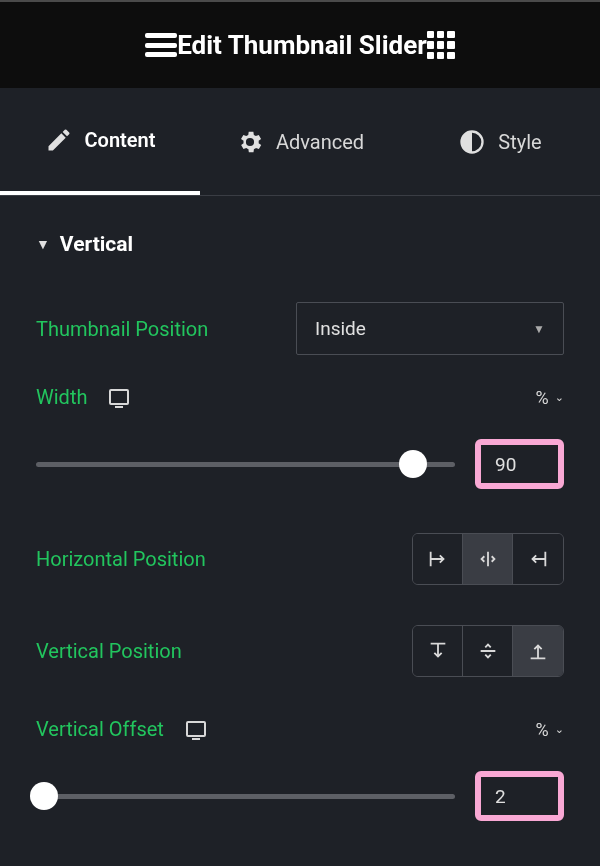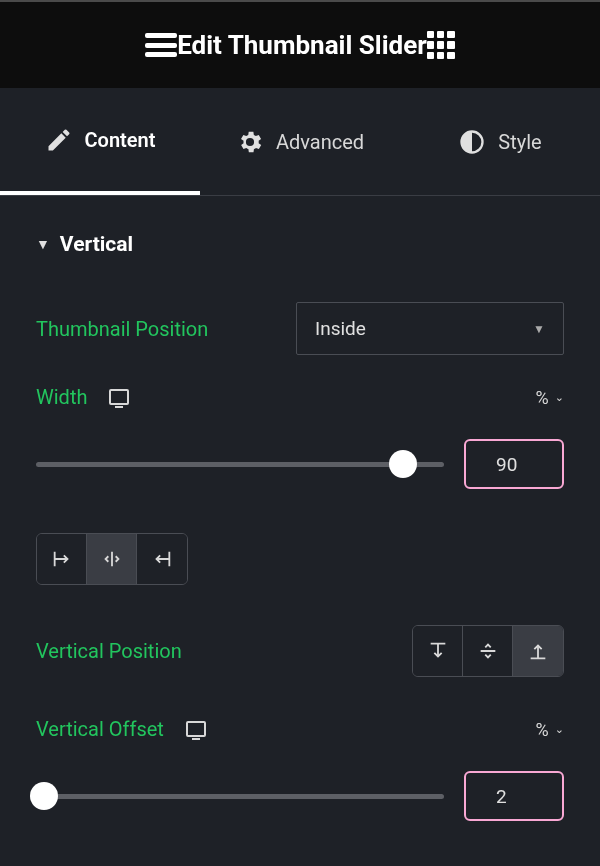--- a/index.html
+++ b/index.html
@@ -23,21 +23,21 @@
 .label-with-icon{display:flex;align-items:center;gap:22px}
 .device-icon{width:20px;height:16px;border:2px solid #d8d8d8;border-radius:2px;position:relative}
 .device-icon::after{content:"";position:absolute;bottom:-5px;left:4px;right:4px;height:2px;background:#d8d8d8}
 .select{background:#1e2127;border:1px solid #4a4d54;border-radius:2px;padding:14px 18px;width:268px;display:flex;justify-content:space-between;align-items:center;cursor:pointer;font-size:19px;color:#e0e0e0}
 .select .arrow{font-size:12px;color:#aaa}
 .unit{display:flex;align-items:center;gap:6px;font-size:18px;color:#d8d8d8;cursor:pointer}
 .unit .arrow{font-size:11px}
 .slider-row{display:flex;align-items:center;gap:20px;margin-bottom:44px}
 .slider-track{flex:1;height:5px;background:#5d5f65;border-radius:3px;position:relative}
 .slider-thumb{position:absolute;width:28px;height:28px;background:#fff;border-radius:50%;top:50%;transform:translate(-50%,-50%);cursor:pointer}
-.num-input{width:100px;height:50px;background:#1e2127;border:2px solid #f9a8d4;border-radius:6px;color:#e0e0e0;font-size:19px;padding:0 30px;outline:none}
+.num-input{width:89px;height:50px;background:#1e2127;border:6px solid #f9a8d4;border-radius:6px;color:#e0e0e0;font-size:19px;padding:0 14px;outline:none}
 .btn-group{display:flex;border:1px solid #4a4d54;border-radius:6px;overflow:hidden}
 .btn-group button{width:50px;height:50px;background:#1e2127;border:none;border-right:1px solid #4a4d54;cursor:pointer;display:flex;align-items:center;justify-content:center}
 .btn-group button:last-child{border-right:none}
 .btn-group button.active{background:#3a3d44}
 .btn-group svg{width:22px;height:22px;stroke:#d8d8d8;stroke-width:2;fill:none}
 </style>
 </head>
 <body>
 
 <div class="topbar">
@@ -106,20 +106,21 @@
     </div>
   </div>
   <div class="slider-row">
     <div class="slider-track">
       <div class="slider-thumb" style="left:90%"></div>
     </div>
     <input class="num-input" value="90" style="">
   </div>
 
   <div class="row" style="margin-bottom:40px">
+    <span class="label">Horizontal Position</span>
     <div class="btn-group">
       <button>
           <svg viewBox="0 0 24 24">
             <line x1="4" y1="4" x2="4" y2="20"></line>
             <line x1="4" y1="12" x2="18" y2="12"></line>
             <polyline points="14 8 18 12 14 16"></polyline>
           </svg>
         </button>
       <button class="active">
           <svg viewBox="0 0 24 24">

